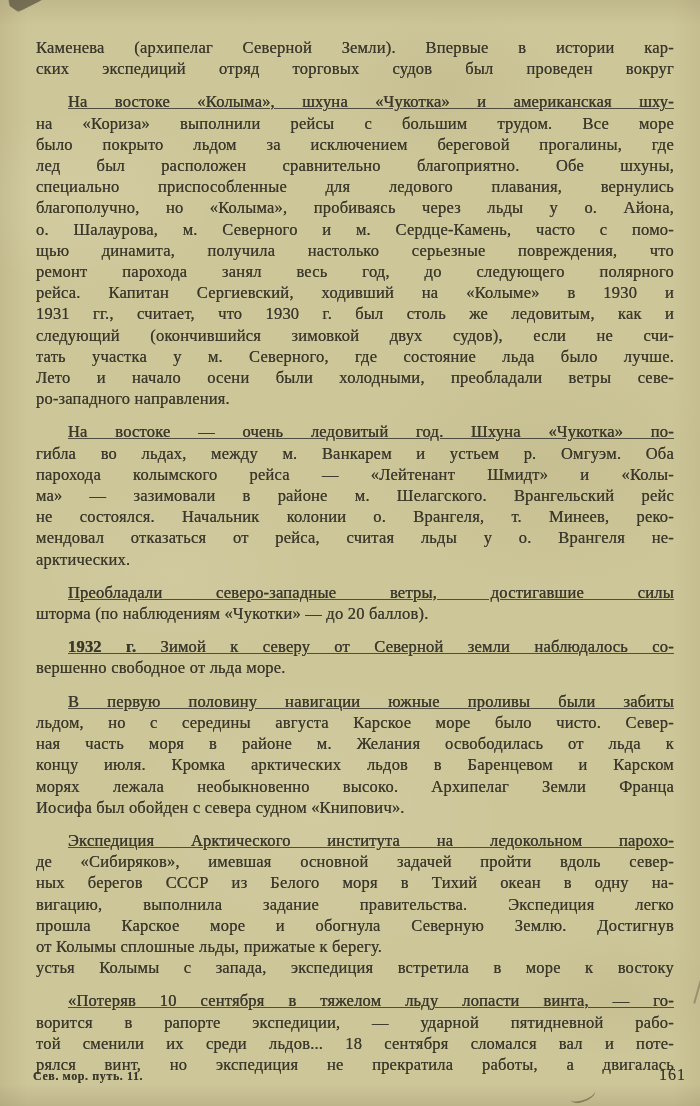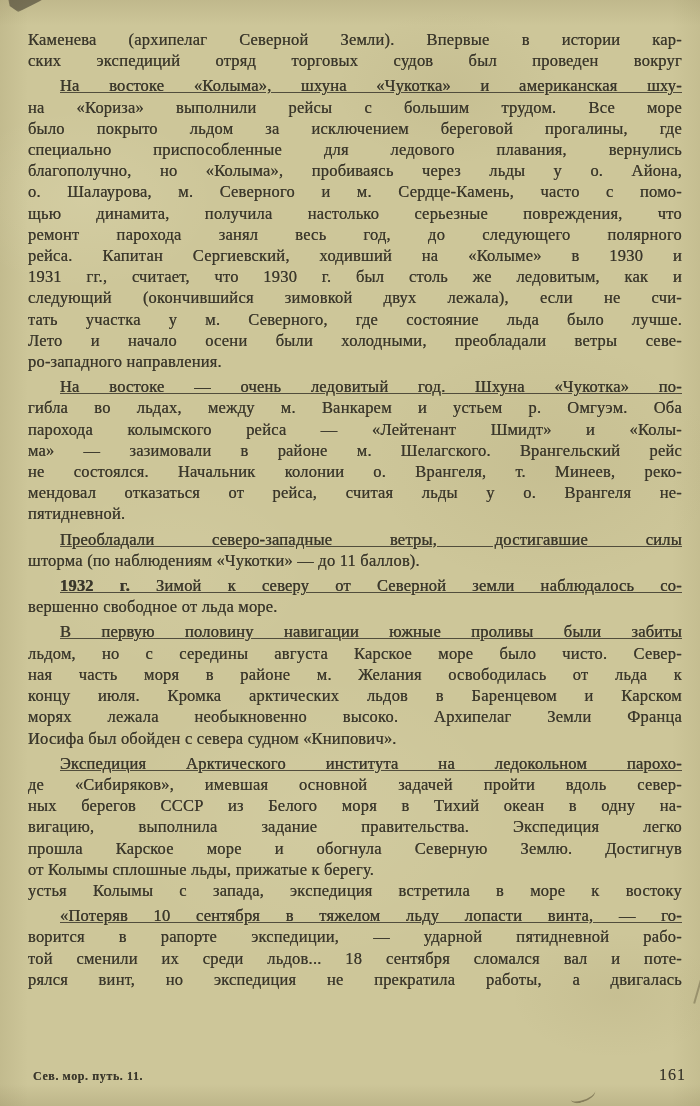--- a/index.html
+++ b/index.html
@@ -77,21 +77,21 @@
     left: 24px;
     top: 25px;
     width: 662px;
     color: var(--ink);
     font-size: 16.5px;
     line-height: 21.2px;
     letter-spacing: 0.2px;
     text-shadow: 0 0 0.6px rgba(58,54,43,0.65);
     -webkit-text-stroke: 0.2px rgba(58,54,43,0.55);
   }
-  .para { margin: 4px; }
+  .para { margin: 12px; }
   .line {
     text-align: justify;
     text-align-last: justify;
   }
   .line.lastline { text-align-last: left; }
   .line.indent { padding-left: 32px; text-decoration: underline; }
   .line b { font-weight: bold; }
   .footer {
     position: absolute;
     left: 24px;
@@ -126,44 +126,45 @@
 
   <div class="text-block" id="text-block">
       <div class="para">
         <div class="line">Каменева (архипелаг Северной Земли). Впервые в истории кар-</div>
         <div class="line">ских экспедиций отряд торговых судов был проведен вокруг</div>
       </div>
       <div class="para">
         <div class="line indent">На востоке «Колыма», шхуна «Чукотка» и американская шху-</div>
         <div class="line">на «Кориза» выполнили рейсы с большим трудом. Все море</div>
         <div class="line">было покрыто льдом за исключением береговой прогалины, где</div>
+        <div class="line">лед был расположен сравнительно благоприятно. Обе шхуны,</div>
         <div class="line">специально приспособленные для ледового плавания, вернулись</div>
         <div class="line">благополучно, но «Колыма», пробиваясь через льды у о. Айона,</div>
         <div class="line">о. Шалаурова, м. Северного и м. Сердце-Камень, часто с помо-</div>
         <div class="line">щью динамита, получила настолько серьезные повреждения, что</div>
         <div class="line">ремонт парохода занял весь год, до следующего полярного</div>
         <div class="line">рейса. Капитан Сергиевский, ходивший на «Колыме» в 1930 и</div>
         <div class="line">1931 гг., считает, что 1930 г. был столь же ледовитым, как и</div>
-        <div class="line">следующий (окончившийся зимовкой двух лежала), если не счи-</div>
+        <div class="line">следующий (окончившийся зимовкой двух судов), если не счи-</div>
         <div class="line">тать участка у м. Северного, где состояние льда было лучше.</div>
         <div class="line">Лето и начало осени были холодными, преобладали ветры севе-</div>
         <div class="line lastline">ро-западного направления.</div>
       </div>
       <div class="para">
         <div class="line indent">На востоке — очень ледовитый год. Шхуна «Чукотка» по-</div>
         <div class="line">гибла во льдах, между м. Ванкарем и устьем р. Омгуэм. Оба</div>
         <div class="line">парохода колымского рейса — «Лейтенант Шмидт» и «Колы-</div>
         <div class="line">ма» — зазимовали в районе м. Шелагского. Врангельский рейс</div>
         <div class="line">не состоялся. Начальник колонии о. Врангеля, т. Минеев, реко-</div>
         <div class="line">мендовал отказаться от рейса, считая льды у о. Врангеля не-</div>
-        <div class="line lastline">пятидневной.</div>
+        <div class="line lastline">арктических.</div>
       </div>
       <div class="para">
         <div class="line indent">Преобладали северо-западные ветры, достигавшие силы</div>
-        <div class="line lastline">шторма (по наблюдениям «Чукотки» — до 11 баллов).</div>
+        <div class="line lastline">шторма (по наблюдениям «Чукотки» — до 20 баллов).</div>
       </div>
       <div class="para">
         <div class="line indent"><b>1932 г.</b> Зимой к северу от Северной земли наблюдалось со-</div>
         <div class="line lastline">вершенно свободное от льда море.</div>
       </div>
       <div class="para">
         <div class="line indent">В первую половину навигации южные проливы были забиты</div>
         <div class="line">льдом, но с середины августа Карское море было чисто. Север-</div>
         <div class="line">ная часть моря в районе м. Желания освободилась от льда к</div>
         <div class="line">концу июля. Кромка арктических льдов в Баренцевом и Карском</div>

